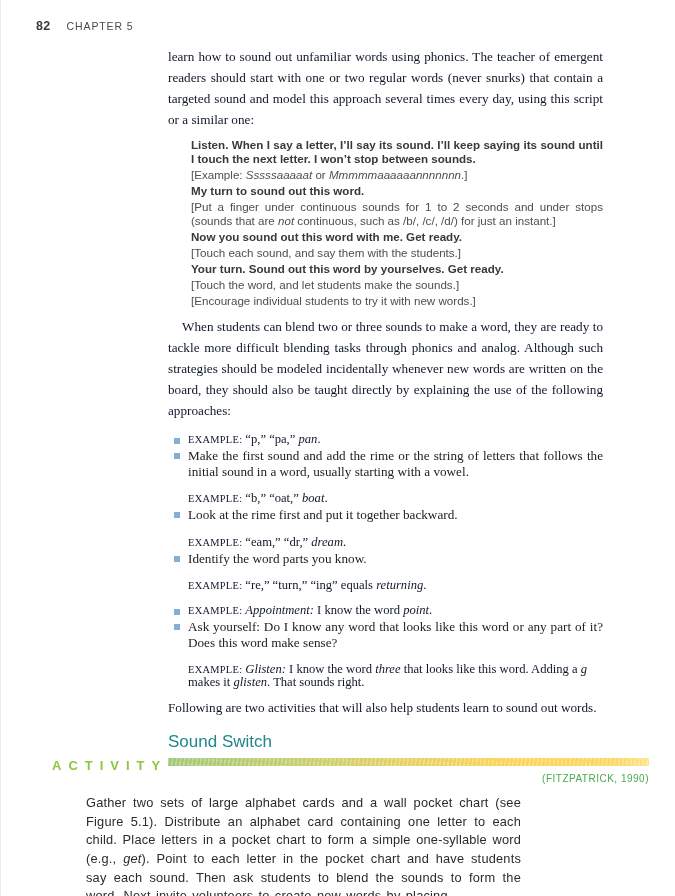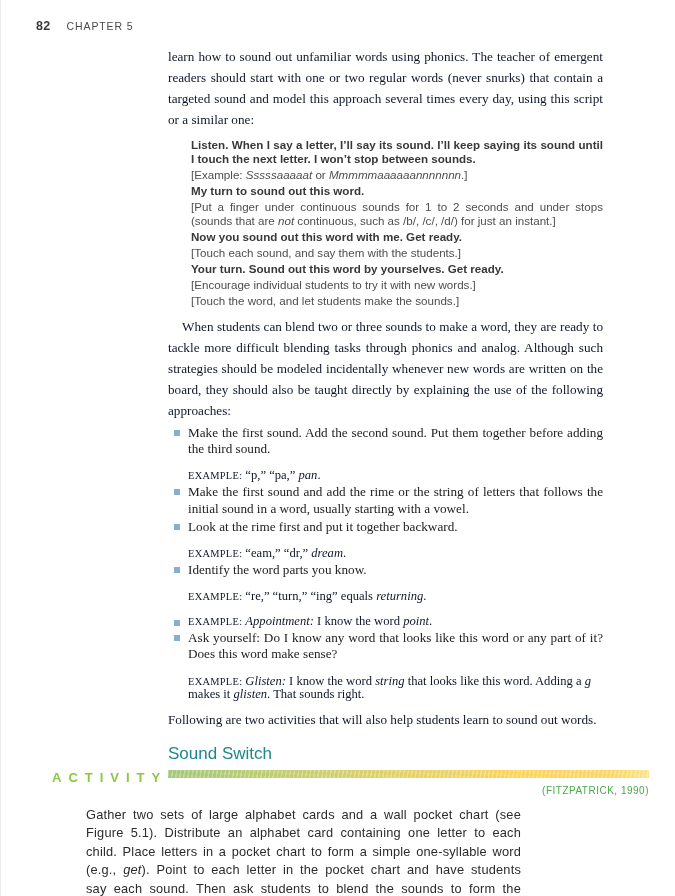--- a/index.html
+++ b/index.html
@@ -135,54 +135,54 @@
     <p class="serif-par intro">learn how to sound out unfamiliar words using phonics. The teacher of emergent readers should start with one or two regular words (never snurks) that contain a targeted sound and model this approach several times every day, using this script or a similar one:</p>
 
     <div class="script-block">
       <p class="speech"><span>Listen. When I say a letter, I’ll say its sound. I’ll keep saying its sound until I touch the next letter. I won’t stop between sounds.</span></p>
       <p class="direction"><span>[Example: </span><i>Sssssaaaaat</i><span> or </span><i>Mmmmmaaaaaannnnnnn</i><span>.]</span></p>
       <p class="speech"><span>My turn to sound out this word.</span></p>
       <p class="direction"><span>[Put a finger under continuous sounds for 1 to 2 seconds and under stops (sounds that are </span><i>not</i><span> continuous, such as /b/, /c/, /d/) for just an instant.]</span></p>
       <p class="speech"><span>Now you sound out this word with me. Get ready.</span></p>
       <p class="direction"><span>[Touch each sound, and say them with the students.]</span></p>
       <p class="speech"><span>Your turn. Sound out this word by yourselves. Get ready.</span></p>
+      <p class="direction"><span>[Touch the word, and let students make the sounds.]</span></p>
       <p class="direction"><span>[Encourage individual students to try it with new words.]</span></p>
-      <p class="direction"><span>[Touch the word, and let students make the sounds.]</span></p>
     </div>
 
     <p class="serif-par bodypar">When students can blend two or three sounds to make a word, they are ready to tackle more difficult blending tasks through phonics and analog. Although such strategies should be modeled incidentally whenever new words are written on the board, they should also be taught directly by explaining the use of the following approaches:</p>
 
     <ul class="bullets">
       <li class="bullet-item">
         <span class="bullet-square"></span>
-        <div class="bullet-text"><span>Make the first sound. Add the second sound. Put them together before adding the third sound.</span></div>
         <div class="example-line"><span class="example-label">EXAMPLE:</span><span><span>“p,” “pa,” </span><i>pan</i><span>.</span></span></div>
       </li>
       <li class="bullet-item">
         <span class="bullet-square"></span>
         <div class="bullet-text"><span>Make the first sound and add the rime or the string of letters that follows the initial sound in a word, usually starting with a vowel.</span></div>
+        <div class="example-line"><span class="example-label">EXAMPLE:</span><span><span>“b,” “oat,” </span><i>boat</i><span>.</span></span></div>
       </li>
       <li class="bullet-item">
         <span class="bullet-square"></span>
         <div class="bullet-text"><span>Look at the rime first and put it together backward.</span></div>
         <div class="example-line"><span class="example-label">EXAMPLE:</span><span><span>“eam,” “dr,” </span><i>dream</i><span>.</span></span></div>
       </li>
       <li class="bullet-item">
         <span class="bullet-square"></span>
         <div class="bullet-text"><span>Identify the word parts you know.</span></div>
         <div class="example-line"><span class="example-label">EXAMPLE:</span><span><span>“re,” “turn,” “ing” equals </span><i>returning</i><span>.</span></span></div>
       </li>
       <li class="bullet-item">
         <span class="bullet-square"></span>
         <div class="example-line"><span class="example-label">EXAMPLE:</span><span><i>Appointment:</i><span> I know the word </span><i>point</i><span>.</span></span></div>
       </li>
       <li class="bullet-item">
         <span class="bullet-square"></span>
         <div class="bullet-text"><span>Ask yourself: Do I know any word that looks like this word or any part of it? Does this word make sense?</span></div>
-        <div class="example-line"><span class="example-label">EXAMPLE:</span><span><i>Glisten:</i><span> I know the word </span><i>string</i><span> that looks like this word. Adding a </span><i>g</i><span> makes it </span><i>glisten</i><span>. That sounds right.</span></span></div>
+        <div class="example-line"><span class="example-label">EXAMPLE:</span><span><i>Glisten:</i><span> I know the word </span><i>three</i><span> that looks like this word. Adding a </span><i>g</i><span> makes it </span><i>glisten</i><span>. That sounds right.</span></span></div>
       </li>
     </ul>
 
     <p class="serif-par closing">Following are two activities that will also help students learn to sound out words.</p>
 
   </div>
 
   <div class="activity-section">
     <span class="activity-label">ACTIVITY</span>
     <h2 class="activity-title">Sound Switch</h2>

